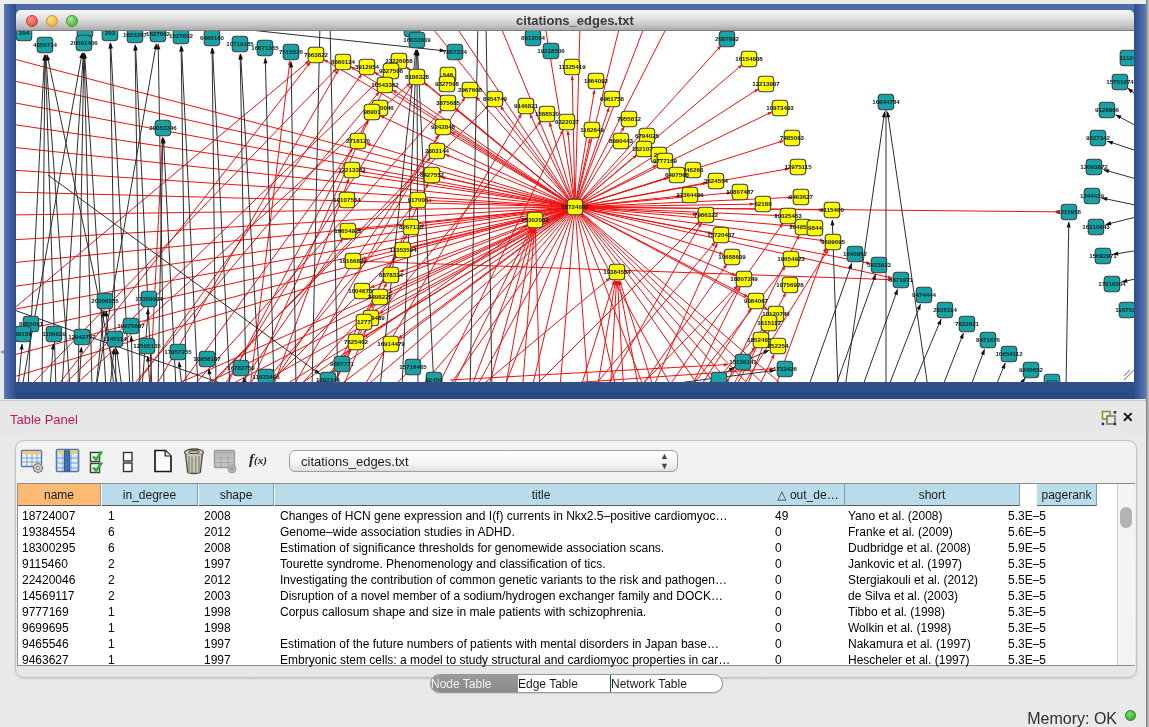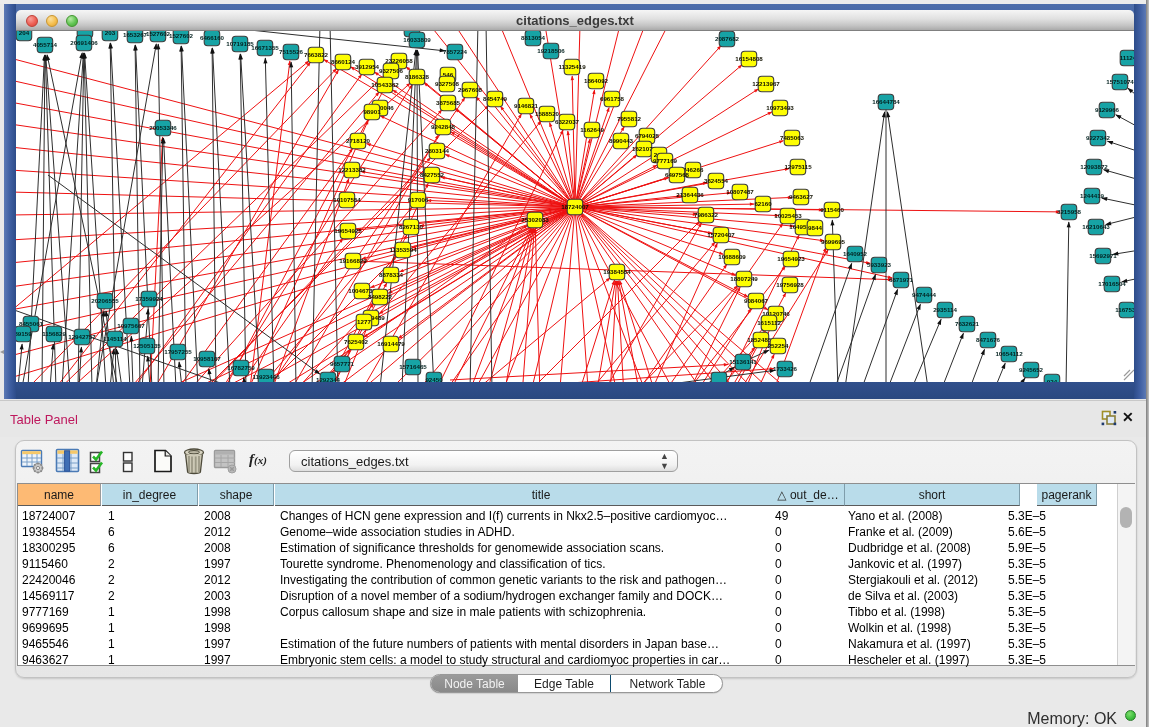--- a/index.html
+++ b/index.html
@@ -52,21 +52,21 @@
 .trow span{position:absolute;top:1px}
 .c1{left:5px}.c2{left:91px}.c3{left:187px}.c4{left:263px}.c5{left:758px}.c6{left:831px}.c7{left:991px}
 
 #sbar{position:absolute;left:1117px;top:484px;width:18px;height:181px;background:#f4f4f4;
  border-left:1px solid #cfcfcf;z-index:6}
 #sthumb{position:absolute;left:1120px;top:507px;width:12px;height:21px;background:#b3b3b3;border-radius:6px;z-index:7}
 
 #tabs{position:absolute;left:430px;top:674px;width:293px;height:19px;z-index:8;
  border:1px solid #989898;border-radius:10px;background:#fff;overflow:hidden;
  font-size:12px;color:#1d1d1d;box-shadow:0 0.5px 1px rgba(0,0,0,0.2)}
-#tabs .seg{position:absolute;top:0;height:29px;line-height:18px;text-align:center}
+#tabs .seg{position:absolute;top:0;height:29px;line-height:18px;}
 #tab1{left:0;width:87px;background:linear-gradient(180deg,#9a9a9a,#7d7d7d);color:#f2f2f2}
 #tab2{left:87px;width:93px;border-right:1px solid #0c4a6e}
 #tab3{left:180px;width:113px}
 
 #mem{position:absolute;right:32px;top:710px;font-size:16px;color:#2e2e2e}
 #memdot{position:absolute;right:13px;top:710px;width:11px;height:11px;border-radius:50%;
  background:radial-gradient(circle at 38% 32%,#7fdd6e,#3cbe3c 60%,#2da22d);border:1px solid #2c7b2c}
 </style></head>
 <body>
 <div id="topstrip"></div>

